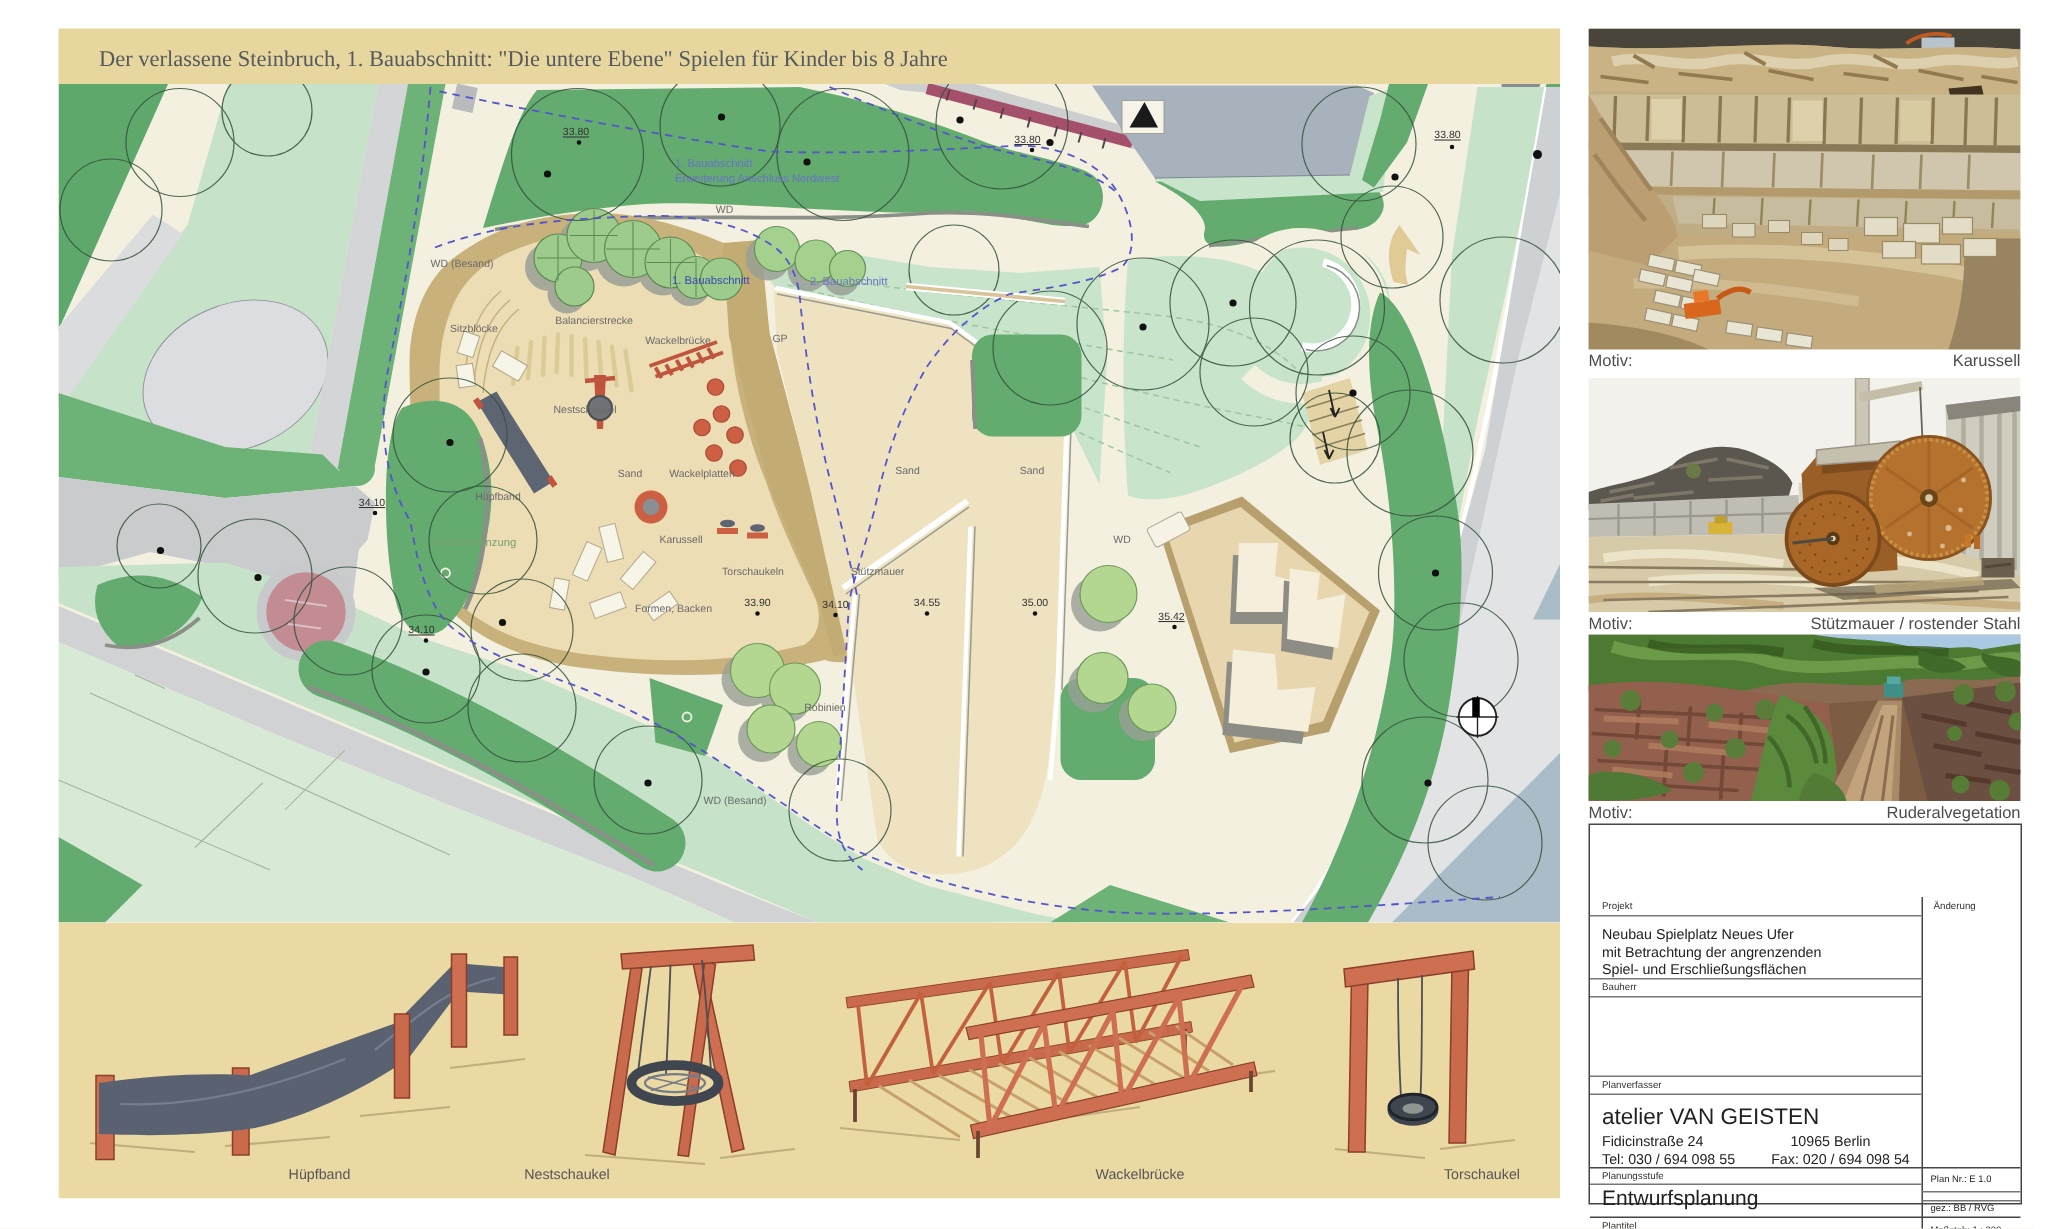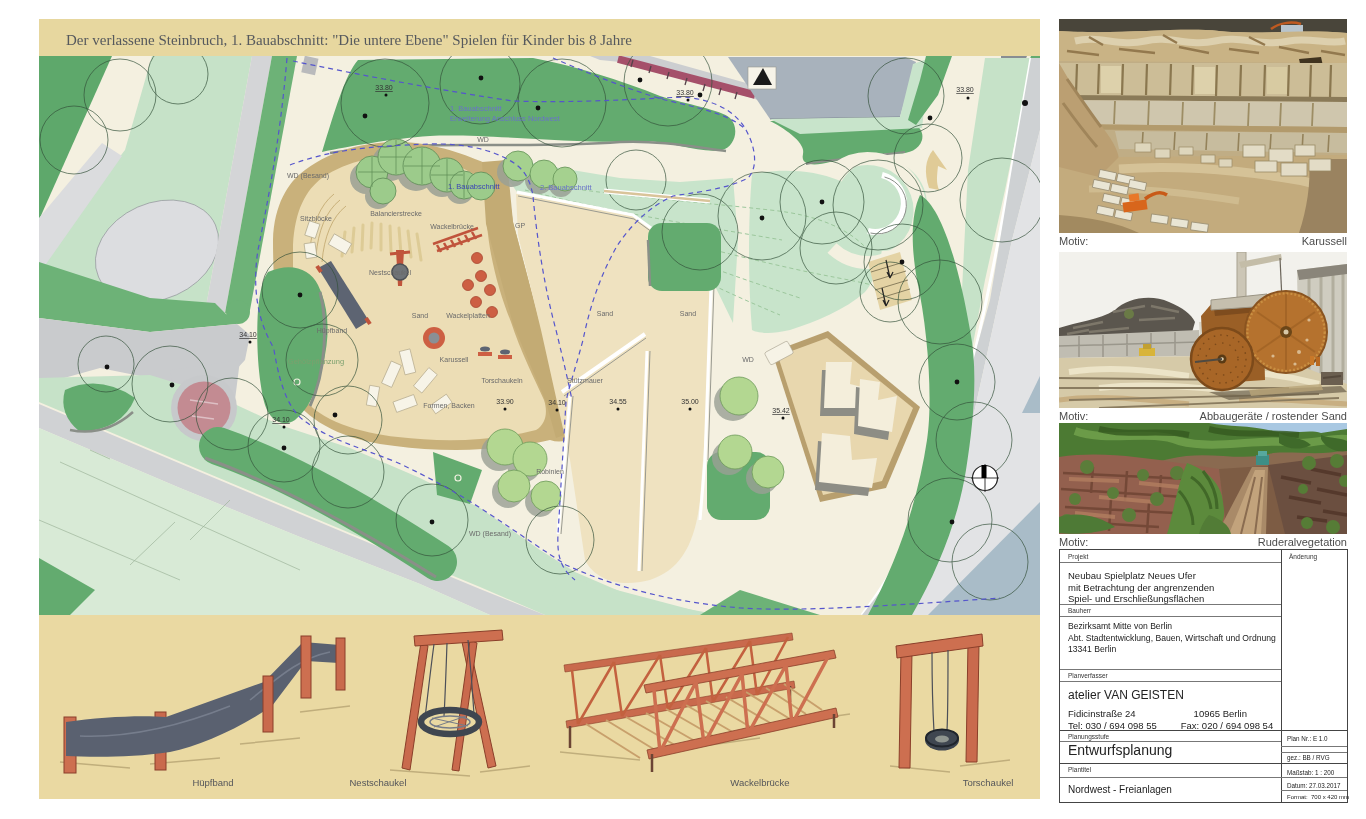--- a/index.html
+++ b/index.html
@@ -1,19 +1,19 @@
 <!DOCTYPE html>
 <html><head>
 <meta charset="utf-8">
 <style>
   html,body{margin:0;padding:0;}
   body{width:1366px;height:819px;position:relative;background:#ffffff;
        font-family:"Liberation Sans", sans-serif;overflow:hidden;}
   .abs{position:absolute;}
-  #tblock div{white-space:nowrap;}
+  #tblock div{white-space:nowrap;margin-top:48px;}
 </style>
 </head>
 <body>
 
 <div class="abs" style="left:39px;top:19px;width:1001px;height:37px;background:#e7d79f;"></div>
 
 <div class="abs" style="left:66px;top:31.5px;width:960px;font-size:15px;color:#56595d;font-family:Liberation Serif, serif;">Der verlassene Steinbruch, 1. Bauabschnitt: "Die untere Ebene" Spielen für Kinder bis 8 Jahre</div>
 
 <svg class="abs" style="left:39px;top:56px;" width="1001" height="559" viewBox="39 56 1001 559">
 
@@ -716,21 +716,21 @@
 
 <path d="M190,138 L262,132 L264,138 L192,144 Z" fill="#b8a478" opacity="0.8"></path>
 
 <rect x="251" y="104" width="4" height="9" fill="#c87828"></rect>
 <rect x="257" y="105" width="4" height="9" fill="#b86820"></rect>
 
 <rect x="262" y="120" width="22" height="13" fill="#6b5f50"></rect>
 <path d="M264,126 L282,124" stroke="#55493c" stroke-width="2"></path>
 </svg>
 
-<div class="abs" style="left:1059px;top:410px;width:288px;font-size:11px;color:#4c4c4c;">Motiv:<span style="float:right">Abbaugeräte / rostender Sand</span></div>
+<div class="abs" style="left:1059px;top:410px;width:288px;font-size:11px;color:#4c4c4c;">Motiv:<span style="float:right">Stützmauer / rostender Stahl</span></div>
 
 <svg class="abs" style="left:1059px;top:423px;" width="288" height="111" viewBox="0 0 288 111">
 
 <rect x="0" y="0" width="288" height="111" fill="#8a6a50"></rect>
 
 <path d="M90,0 L288,0 L288,20 L90,14 Z" fill="#a9c8e2"></path>
 
 <path d="M0,0 L150,0 C170,4 190,2 214,8 C232,12 250,6 262,10 L288,6 L288,26 C262,34 240,28 214,30 C180,40 150,26 110,36 C80,44 40,30 0,38 Z" fill="#4c7a33"></path>
 
 <path d="M16,8 C50,20 90,6 120,18 C160,28 200,14 240,20 C260,20 275,14 288,16" stroke="#6f9e4a" stroke-width="8" fill="none" opacity="0.9"></path>
@@ -800,27 +800,26 @@
   <div class="abs" style="left:0;top:12px;width:221px;height:1px;background:#777;"></div>
 
   <div class="abs" style="left:229px;top:3px;font-size:6.5px;color:#333;">Änderung</div>
 
   <div class="abs" style="left:8px;top:20px;font-size:9.5px;line-height:11.5px;color:#222;">Neubau Spielplatz Neues Ufer<br>mit Betrachtung der angrenzenden<br>Spiel- und Erschließungsflächen</div>
 
   <div class="abs" style="left:0;top:54px;width:221px;height:1px;background:#777;"></div>
   <div class="abs" style="left:8px;top:57px;font-size:6.5px;color:#333;">Bauherr</div>
   <div class="abs" style="left:0;top:66px;width:221px;height:1px;background:#777;"></div>
 
-  <div class="abs" style="left:8px;top:71px;font-size:8.6px;line-height:11.5px;color:#222;">Bezirksamt Mitte von Berlin<br>Abt. Stadtentwicklung, Bauen, Wirtschaft und Ordnung<br>13341 Berlin</div>
 
   <div class="abs" style="left:0;top:119px;width:221px;height:1px;background:#777;"></div>
   <div class="abs" style="left:8px;top:122px;font-size:6.5px;color:#333;">Planverfasser</div>
   <div class="abs" style="left:0;top:131px;width:221px;height:1px;background:#777;"></div>
 
-  <div class="abs" style="left:8px;top:138px;font-size:12px;color:#222;text-align:center;">atelier VAN GEISTEN</div>
+  <div class="abs" style="left:8px;top:138px;font-size:15px;color:#222;text-align:center;">atelier VAN GEISTEN</div>
   <div class="abs" style="left:8px;top:158px;font-size:9.5px;line-height:11.5px;color:#222;">Fidicinstraße 24<span style="margin-left:58px">10965 Berlin</span><br>Tel: 030 / 694 098 55<span style="margin-left:24px">Fax: 020 / 694 098 54</span></div>
 
   <div class="abs" style="left:0;top:180px;width:287px;height:1px;background:#444;"></div>
   <div class="abs" style="left:8px;top:183px;font-size:6.5px;color:#333;">Planungsstufe</div>
   <div class="abs" style="left:0;top:191px;width:221px;height:1px;background:#777;"></div>
   <div class="abs" style="left:8px;top:192px;font-size:14px;color:#222;">Entwurfsplanung</div>
 
   <div class="abs" style="left:227px;top:185px;font-size:6.3px;color:#222;">Plan Nr.: E 1.0</div>
   <div class="abs" style="left:221px;top:196px;width:66px;height:1px;background:#777;"></div>
   <div class="abs" style="left:221px;top:202px;width:66px;height:1px;background:#777;"></div>

